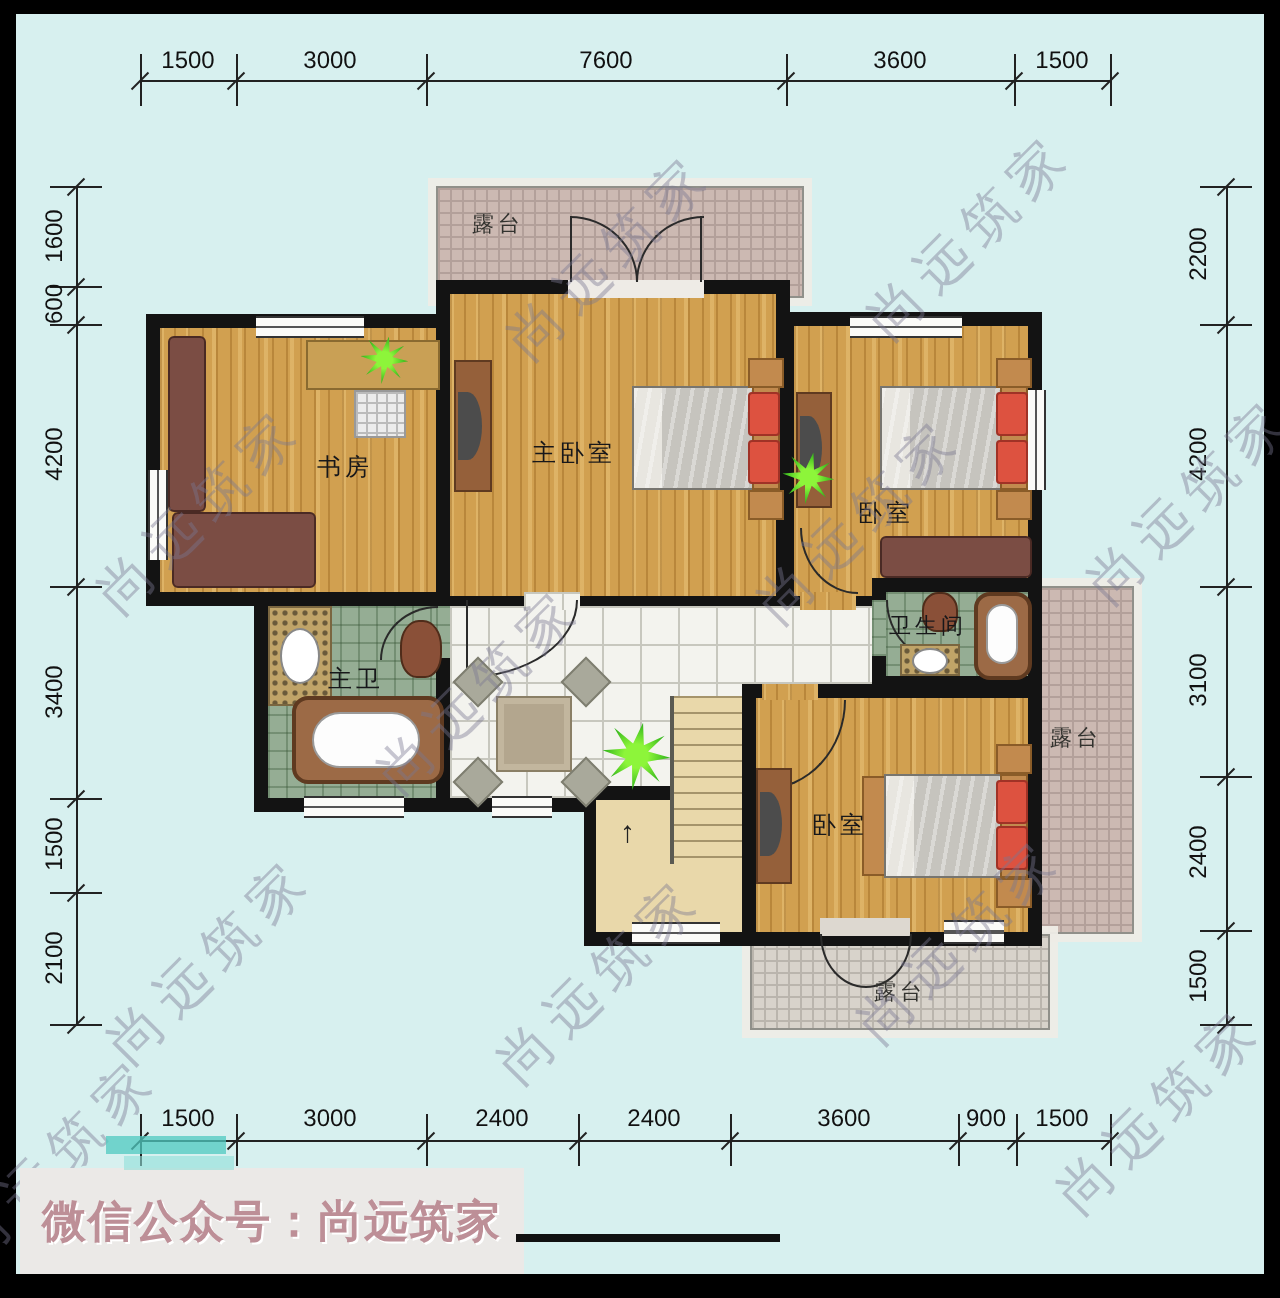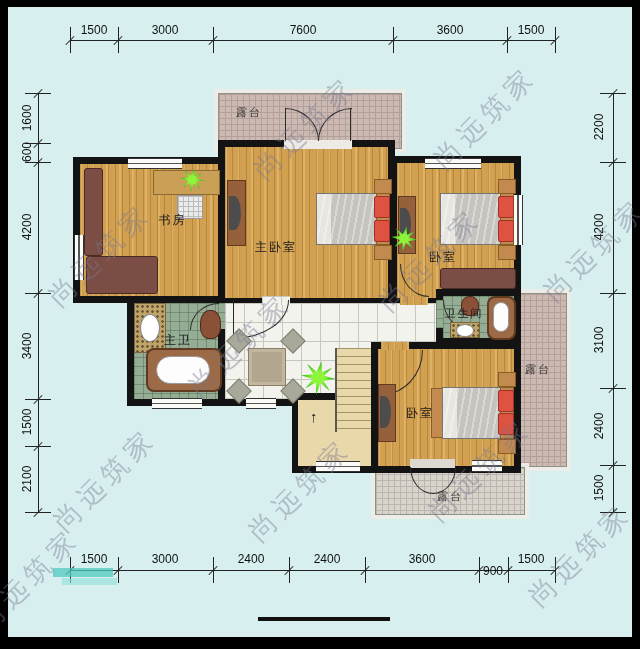--- a/index.html
+++ b/index.html
@@ -182,22 +182,22 @@
   <div class="furn cab" style="left:378px;top:384px;width:16px;height:56px;z-index:5;"></div>
   <div class="tv" style="left:380px;top:396px;width:11px;height:32px;z-index:6;"></div>
   <div class="nstand" style="left:431px;top:388px;width:11px;height:48px;z-index:5;"></div>
   <div class="mattress" style="left:442px;top:387px;width:58px;height:50px;z-index:5;"></div>
   <div class="nstand" style="left:500px;top:387px;width:12px;height:50px;z-index:5;"></div>
   <div class="pillow" style="left:498px;top:390px;width:14px;height:20px;z-index:6;"></div>
   <div class="pillow" style="left:498px;top:413px;width:14px;height:20px;z-index:6;"></div>
   <div class="nstand" style="left:498px;top:372px;width:16px;height:13px;z-index:5;"></div>
   <div class="nstand" style="left:498px;top:439px;width:16px;height:13px;z-index:5;"></div>
 
-  <div class="rlabel" style="left:149px;top:220px;z-index:6;padding-left:47px;">书房</div>
-  <div class="rlabel" style="left:276px;top:227px;z-index:6;margin-top:20px;">主卧室</div>
+  <div class="rlabel" style="left:149px;top:234px;z-index:6;padding-left:47px;">书房</div>
+  <div class="rlabel" style="left:287px;top:227px;z-index:6;">主卧室</div>
   <div class="rlabel" style="left:443px;top:257px;z-index:6;">卧室</div>
   <div class="rlabel" style="left:420px;top:413px;z-index:6;">卧室</div>
   <div class="rlabel" style="left:178px;top:340px;z-index:6;">主卫</div>
   <div class="rlabel" style="left:464px;top:313px;font-size:11px;z-index:6;">卫生间</div>
   <div class="tlabel" style="left:249px;top:112px;z-index:6;">露台</div>
   <div class="tlabel" style="left:538px;top:369px;z-index:6;">露台</div>
   <div class="tlabel" style="left:450px;top:496px;z-index:6;">露台</div>
 
   <div class="dl" style="left:70px;top:40px;width:485px;height:1px;z-index:8;"></div>
   <div class="tkv" style="left:70px;top:27px;z-index:8;"></div>
@@ -233,21 +233,21 @@
     <div class="sl" style="left:283px;top:570px;z-index:8;"></div>
     <div class="sl" style="left:359px;top:570px;z-index:8;"></div>
     <div class="sl" style="left:473px;top:570px;z-index:8;"></div>
     <div class="sl" style="left:502px;top:570px;z-index:8;"></div>
     <div class="sl" style="left:549px;top:570px;z-index:8;"></div>
   <div class="dnum" style="left:94px;top:559px;z-index:8;">1500</div>
   <div class="dnum" style="left:165px;top:559px;z-index:8;">3000</div>
   <div class="dnum" style="left:251px;top:559px;z-index:8;">2400</div>
   <div class="dnum" style="left:327px;top:559px;z-index:8;">2400</div>
   <div class="dnum" style="left:422px;top:559px;z-index:8;">3600</div>
-  <div class="dnum" style="left:493px;top:559px;z-index:8;margin-top:12px;">900</div>
+  <div class="dnum" style="left:493px;top:559px;z-index:8;">900</div>
   <div class="dnum" style="left:531px;top:559px;z-index:8;">1500</div>
 
   <div class="dl" style="left:38px;top:93px;width:1px;height:419px;z-index:8;"></div>
   <div class="tkh" style="left:25px;top:93px;z-index:8;"></div>
     <div class="tkh" style="left:25px;top:143px;z-index:8;"></div>
     <div class="tkh" style="left:25px;top:162px;z-index:8;"></div>
     <div class="tkh" style="left:25px;top:293px;z-index:8;"></div>
     <div class="tkh" style="left:25px;top:399px;z-index:8;"></div>
     <div class="tkh" style="left:25px;top:446px;z-index:8;"></div>
     <div class="tkh" style="left:25px;top:512px;z-index:8;"></div>
@@ -291,14 +291,17 @@
   <div class="wm" style="left:240px;top:345px;">尚远筑家</div>
   <div class="wm" style="left:430px;top:260px;">尚远筑家</div>
   <div class="wm" style="left:105px;top:480px;">尚远筑家</div>
   <div class="wm" style="left:300px;top:490px;">尚远筑家</div>
   <div class="wm" style="left:480px;top:470px;">尚远筑家</div>
   <div class="wm" style="left:580px;top:555px;">尚远筑家</div>
   <div class="wm" style="left:28px;top:580px;">尚远筑家</div>
 
   <div class="glitch" style="left:53px;top:568px;width:60px;height:9px;background:#4fc9c0;opacity:.75;"></div>
   <div class="glitch" style="left:62px;top:578px;width:55px;height:7px;background:#8fe0d9;opacity:.6;"></div>
+  <div class="wechat-box">
+    <span class="wechat-text">微信公众号：尚远筑家</span>
+  </div>
   <div class="title-bar"></div>
 </div>
 
 </body></html>

